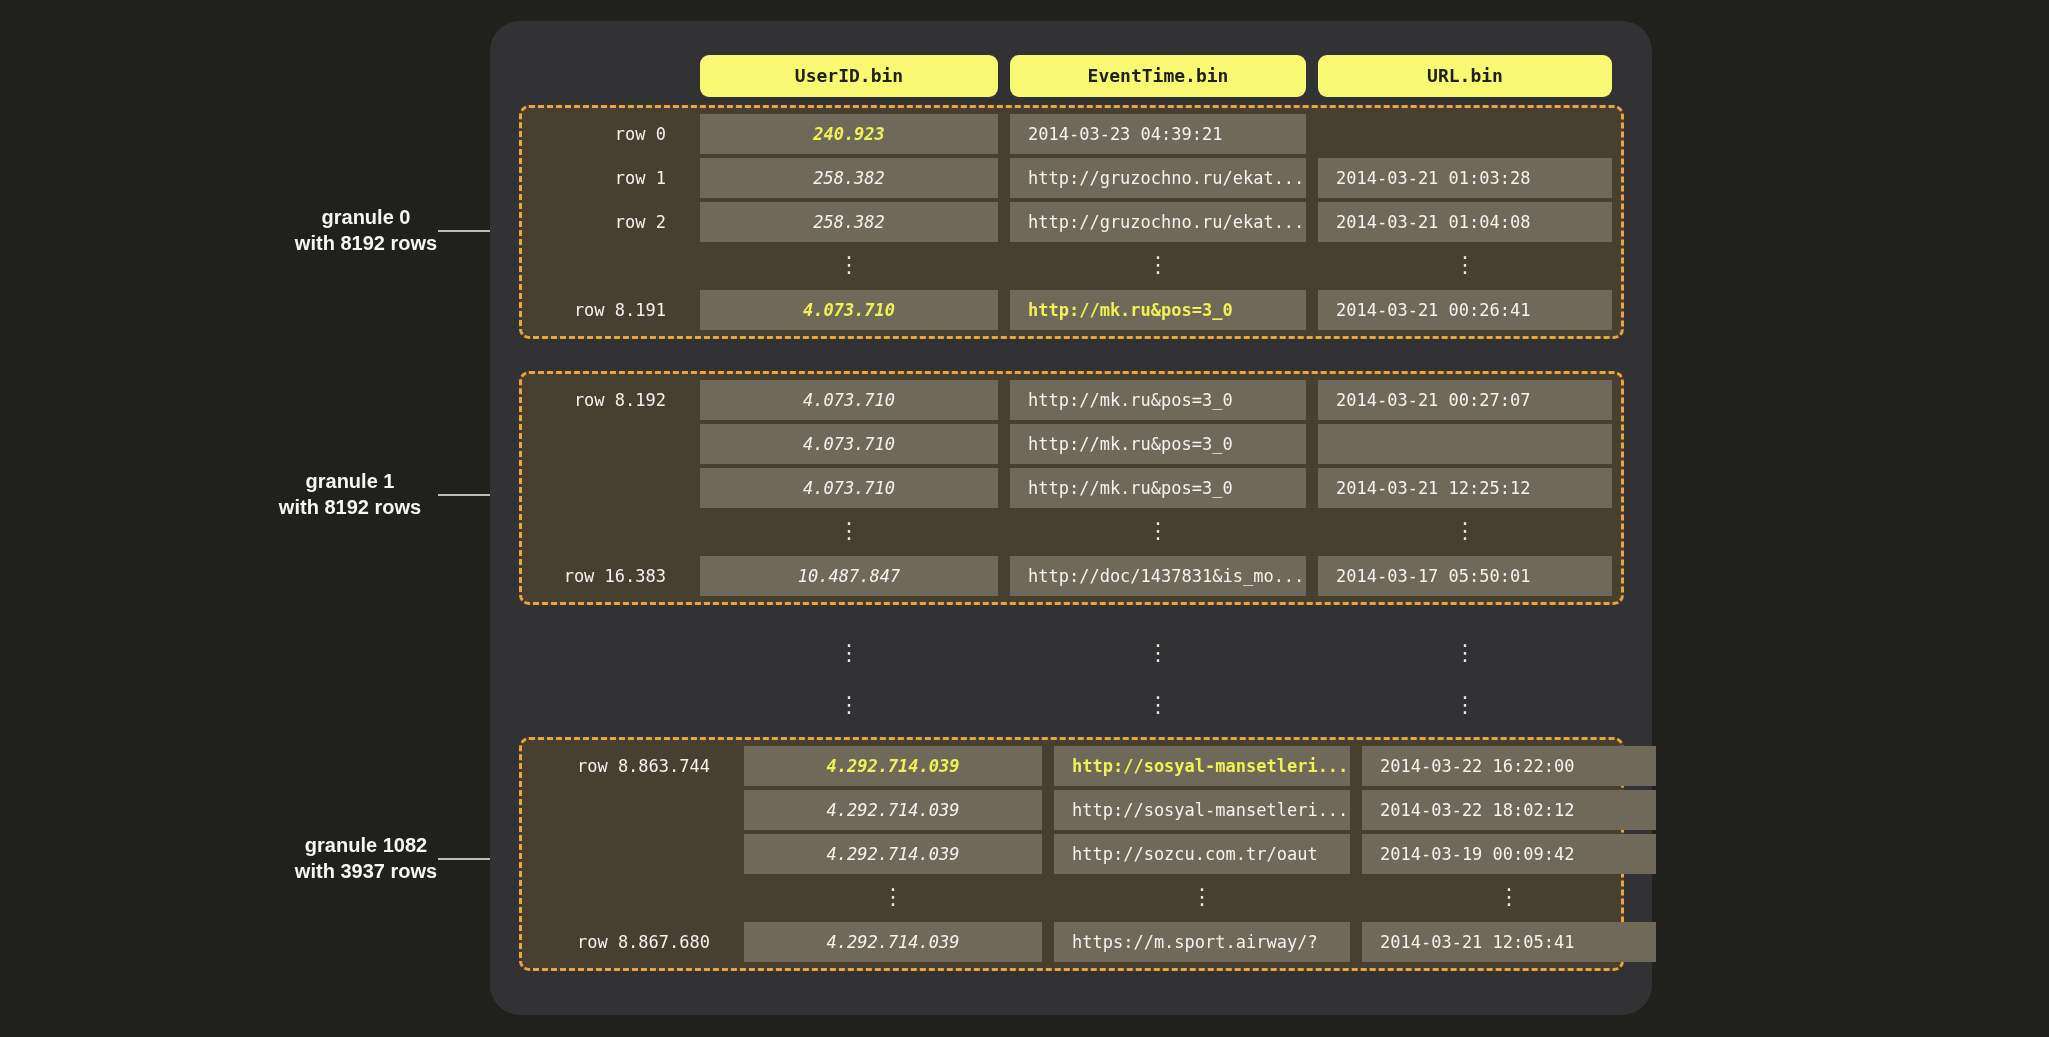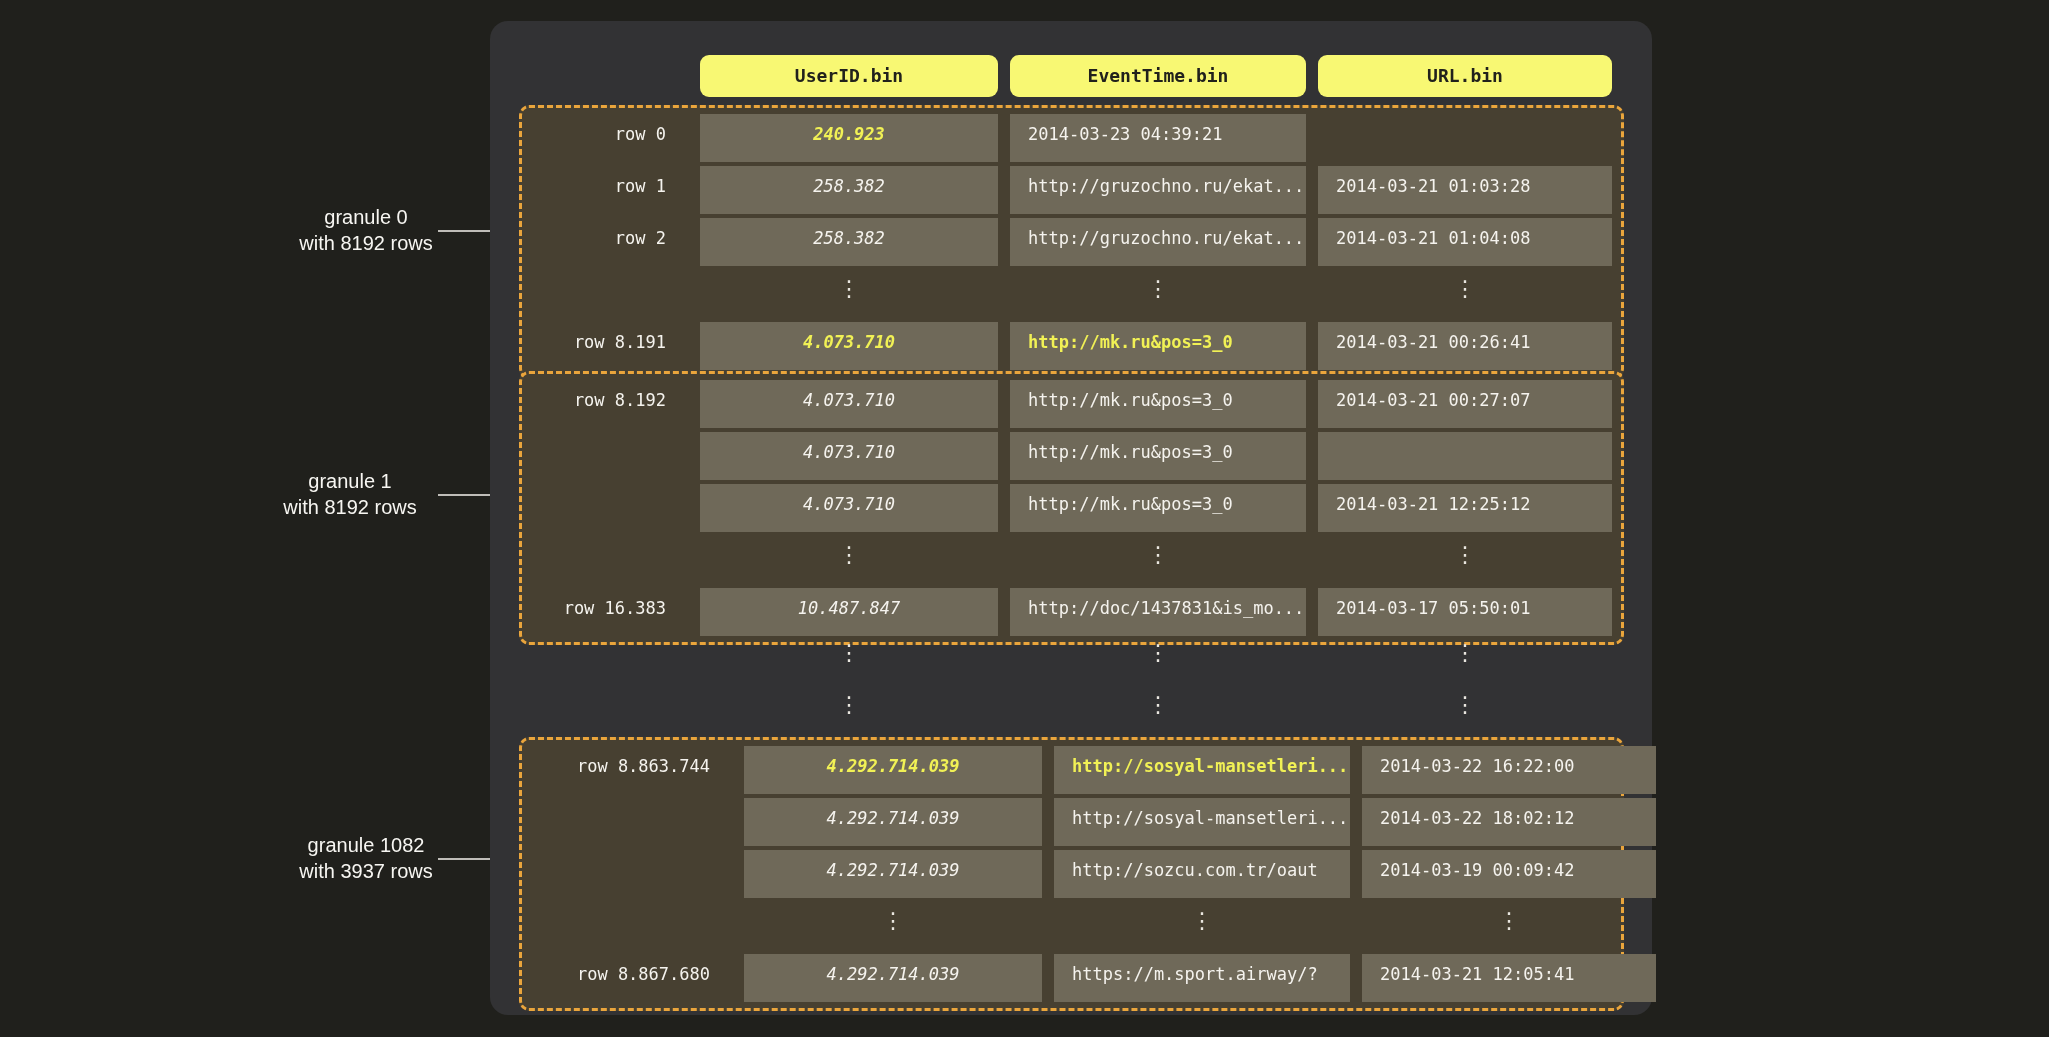--- a/index.html
+++ b/index.html
@@ -6,53 +6,53 @@
     --page-bg:#20201c; --panel-bg:#323234; --granule-bg:#474031; --cell-bg:#6f6959;
     --pill-bg:#f8f873; --pill-text:#21211c; --dashed-border:#eaa53c;
     --text:#f5f3ee; --highlight:#f1f155; --arrow:#bfbdb8;
   }
   html,body{margin:0;padding:0;background:var(--page-bg);}
   .stage{position:relative;width:2049px;height:1037px;background:var(--page-bg);
          font-family:"DejaVu Sans Mono",monospace;overflow:hidden;}
 
   
   .panel{position:absolute;left:490px;top:21px;width:1162px;height:994px;
-         background:var(--panel-bg);border-radius:18px;}
+         background:var(--panel-bg);border-radius:30px;}
 
   
   .grid4{display:grid;grid-template-columns:166px 298px 296px 294px;column-gap:12px;}
 
   
   .hdr{position:absolute;left:32px;top:34px;width:1099px;}
   .pill{height:42px;background:var(--pill-bg);border-radius:9px;color:var(--pill-text);
         font-size:18px;font-weight:700;text-align:center;line-height:42px;}
 
   
   .gbox{position:absolute;left:29px;width:1105px;box-sizing:border-box;
         border:3px dashed var(--dashed-border);border-radius:10px;
         background:var(--granule-bg);padding:2px 0;}
   .gbox-0{top:84px;} .gbox-1{top:350px;} .gbox-2{top:716px;padding-left:44px;}
 
-  .row{height:48px;margin:4px 0;}
+  .row{height:40px;margin:4px 0;}
   .rlabel{color:var(--text);font-size:17px;text-align:right;padding-right:22px;
           line-height:40px;white-space:nowrap;}
   .cell{background:var(--cell-bg);color:var(--text);font-size:17px;line-height:40px;
         padding:0 18px;white-space:nowrap;overflow:hidden;box-sizing:border-box;}
   .cell.num{text-align:center;font-style:italic;}
   .cell.hl{color:var(--highlight);font-weight:700;}
   .dotcell{text-align:center;color:#eae7e0;font-size:22px;line-height:38px;
            font-family:"DejaVu Sans",sans-serif;}
 
   
   .freedots{position:absolute;left:32px;width:1099px;}
   .fd-1{top:609px;} .fd-2{top:661px;}
 
   
   .glabel{position:absolute;width:300px;text-align:center;color:#f7f6f2;
-          font-family:"Liberation Sans",sans-serif;font-weight:400;
+          font-family:"Liberation Sans",sans-serif;font-weight:700;
           font-size:20px;line-height:26px;}
   .gl-0{left:216px;top:204px;} .gl-1{left:200px;top:468px;} .gl-2{left:216px;top:832px;}
   .arrow{position:absolute;width:76px;height:12px;}
   .ar-0{left:438px;top:225px;} .ar-1{left:438px;top:489px;} .ar-2{left:438px;top:853px;}
   .arrow .line{position:absolute;left:0;top:5px;width:66px;height:2px;background:var(--arrow);}
   .arrow .head{position:absolute;right:0;top:1px;width:0;height:0;
                border-left:10px solid var(--arrow);
                border-top:5px solid transparent;border-bottom:5px solid transparent;}
 </style>
 </head>

